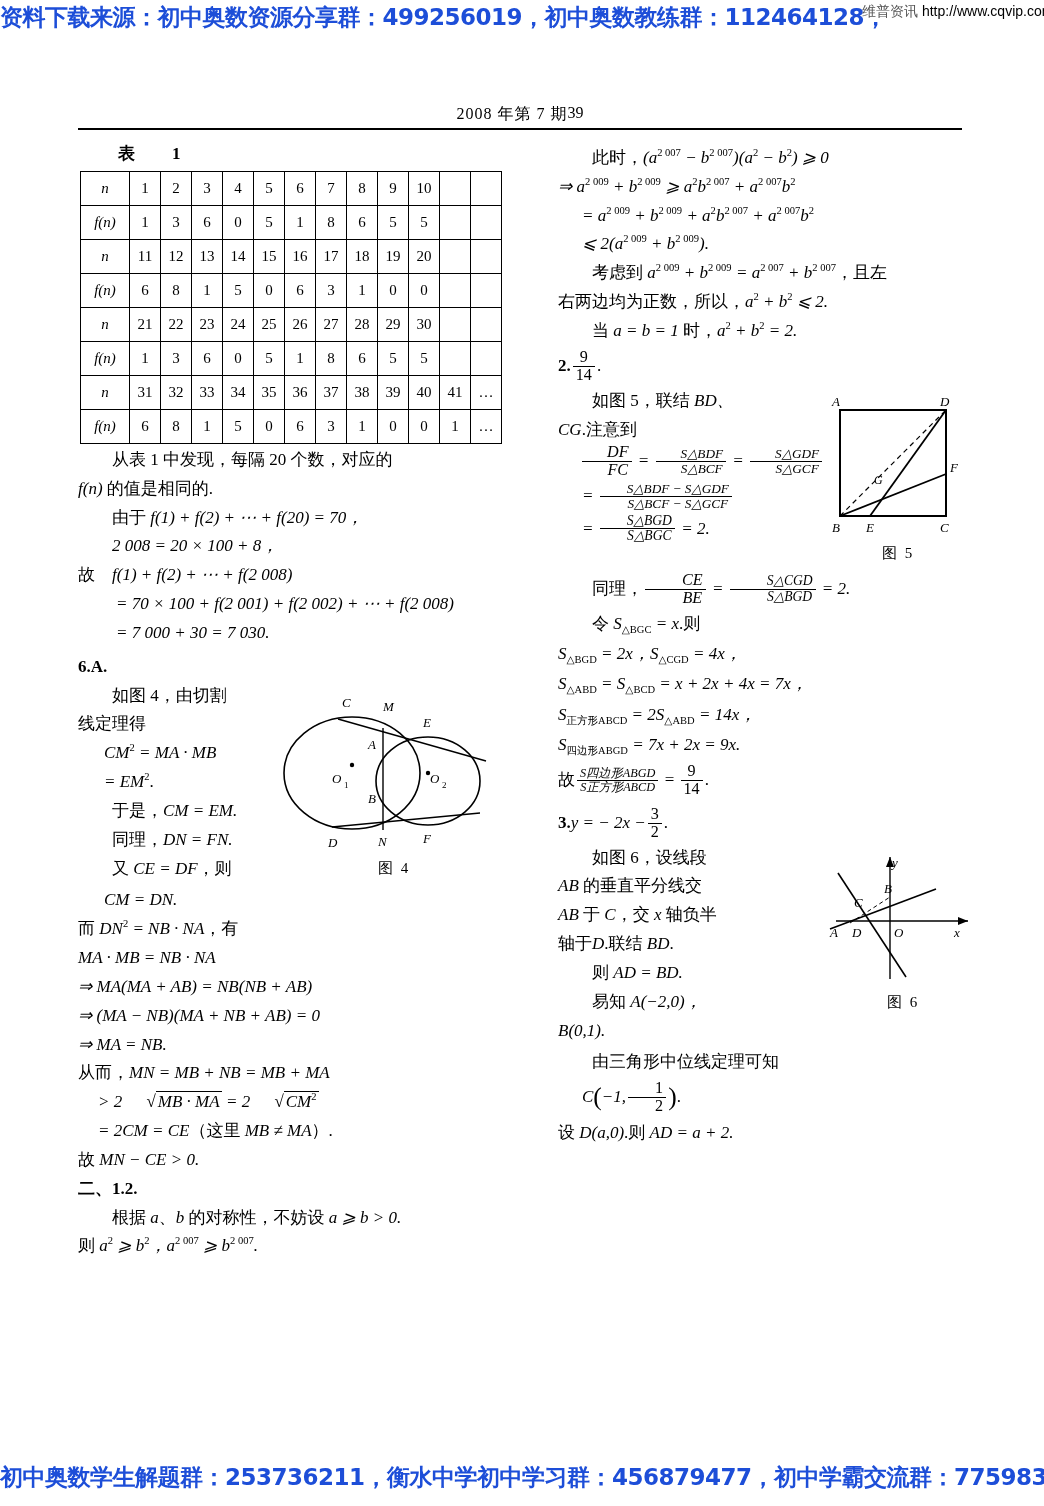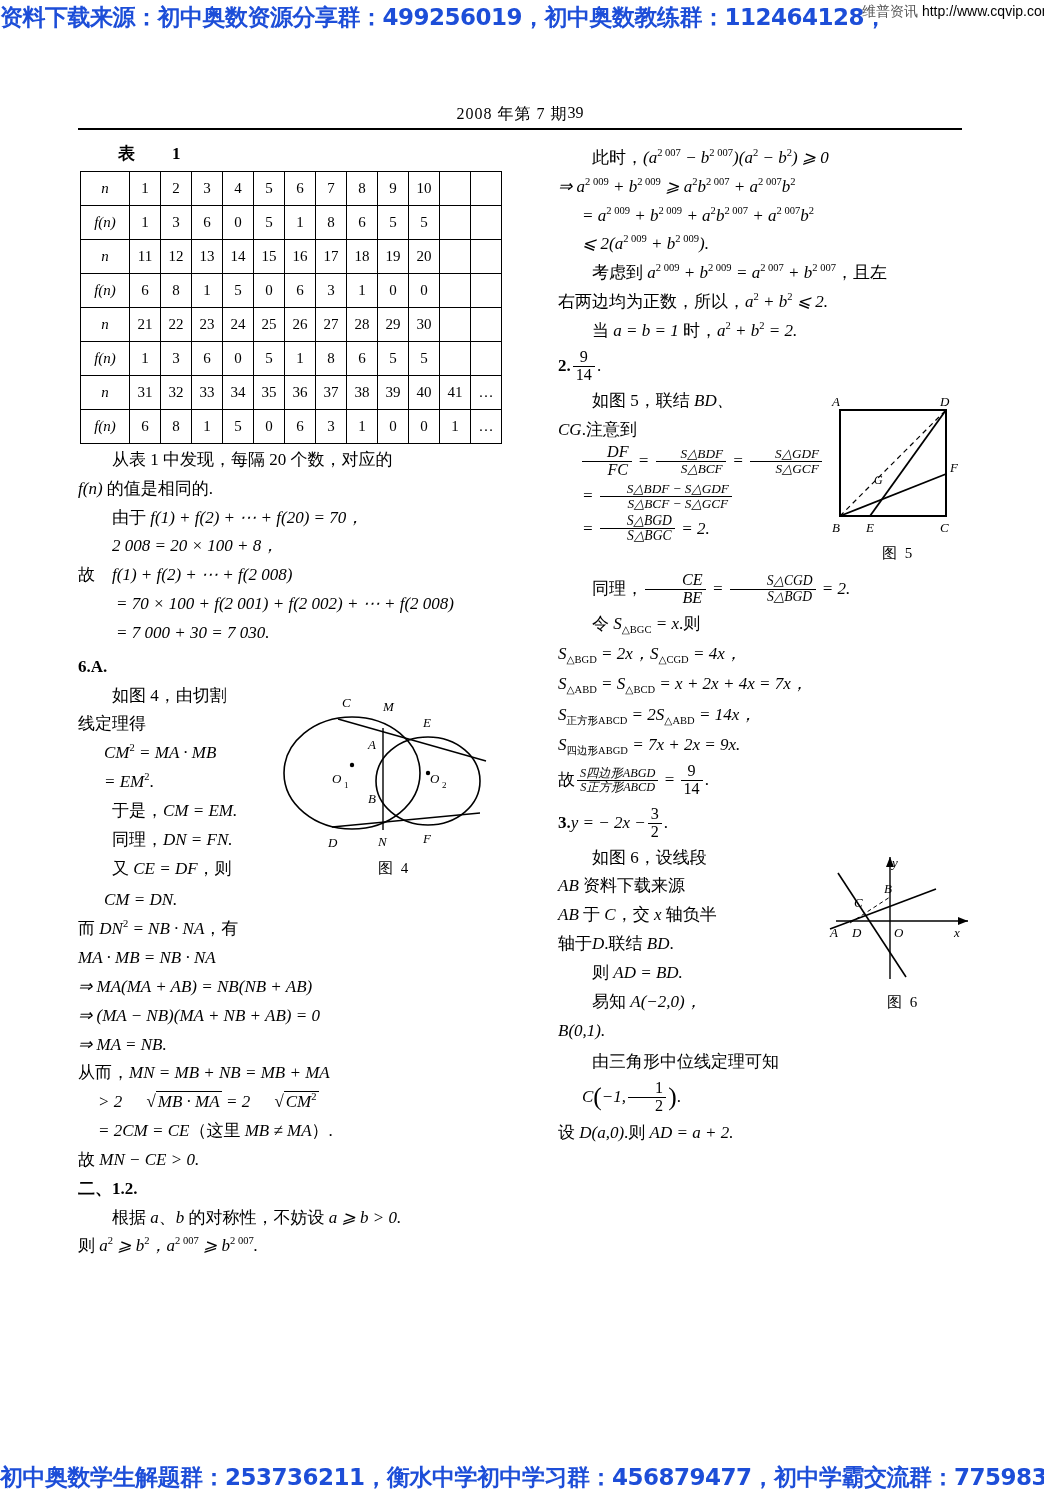--- a/index.html
+++ b/index.html
@@ -454,21 +454,21 @@
         <text x="24" y="92" font-size="13" font-style="italic" font-family="Liberation Serif, serif">D</text>
         <text x="66" y="92" font-size="13" font-style="italic" font-family="Liberation Serif, serif">O</text>
         <text x="126" y="92" font-size="13" font-style="italic" font-family="Liberation Serif, serif">x</text>
       </svg>
       <div class="figcap">图 6</div>
     </div>
 
     <div class="p ind">如图 6，设线段</div>
     <div class="p">
       <span class="math">AB</span>
-      <span>资料下载来源</span>
+      <span>的垂直平分线交</span>
     </div>
     <div class="p">
       <span class="math">AB</span>
       <span>于</span>
       <span class="math">C</span><span>，交</span>
       <span class="math">x</span>
       <span>轴负半</span>
     </div>
     <div class="p">
       <span>轴于</span><span class="math">D</span><span>.联结</span>

